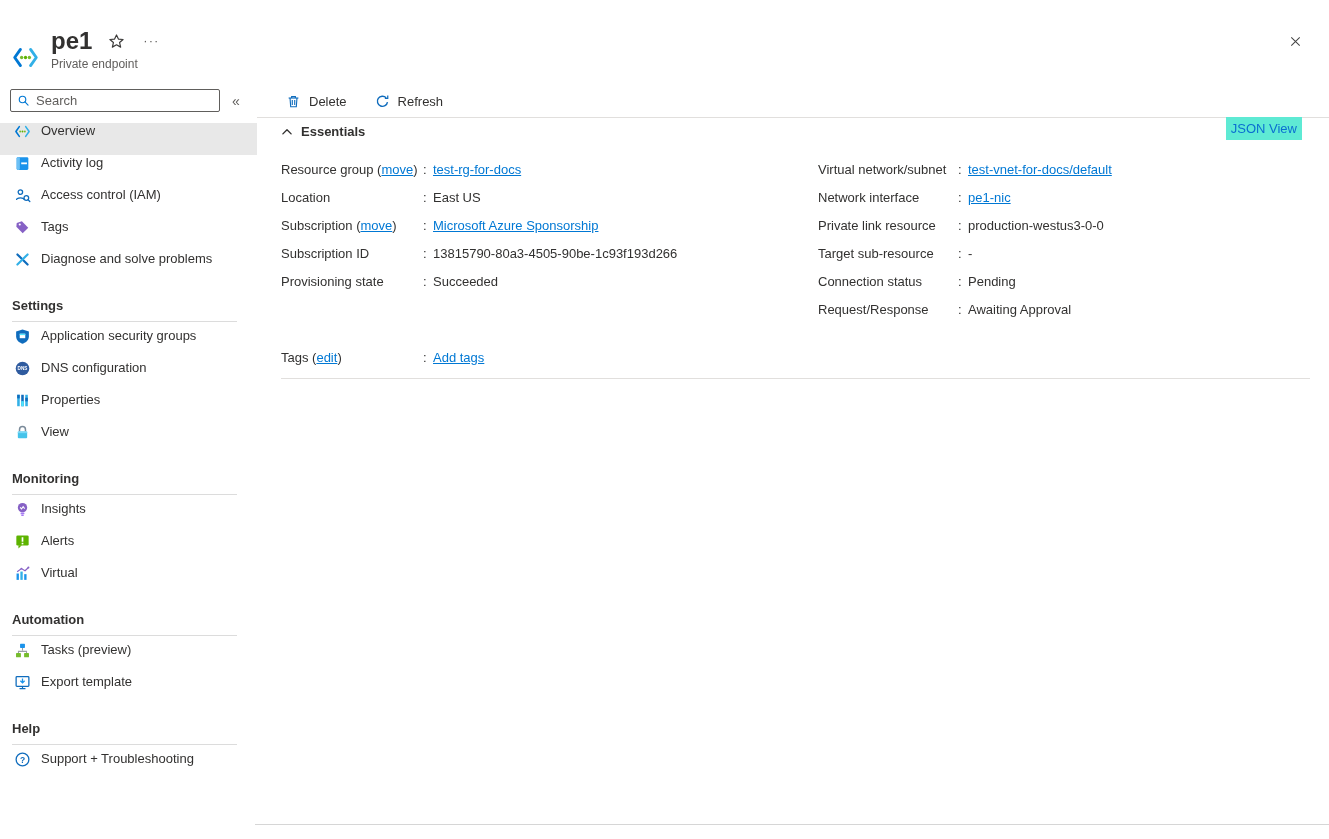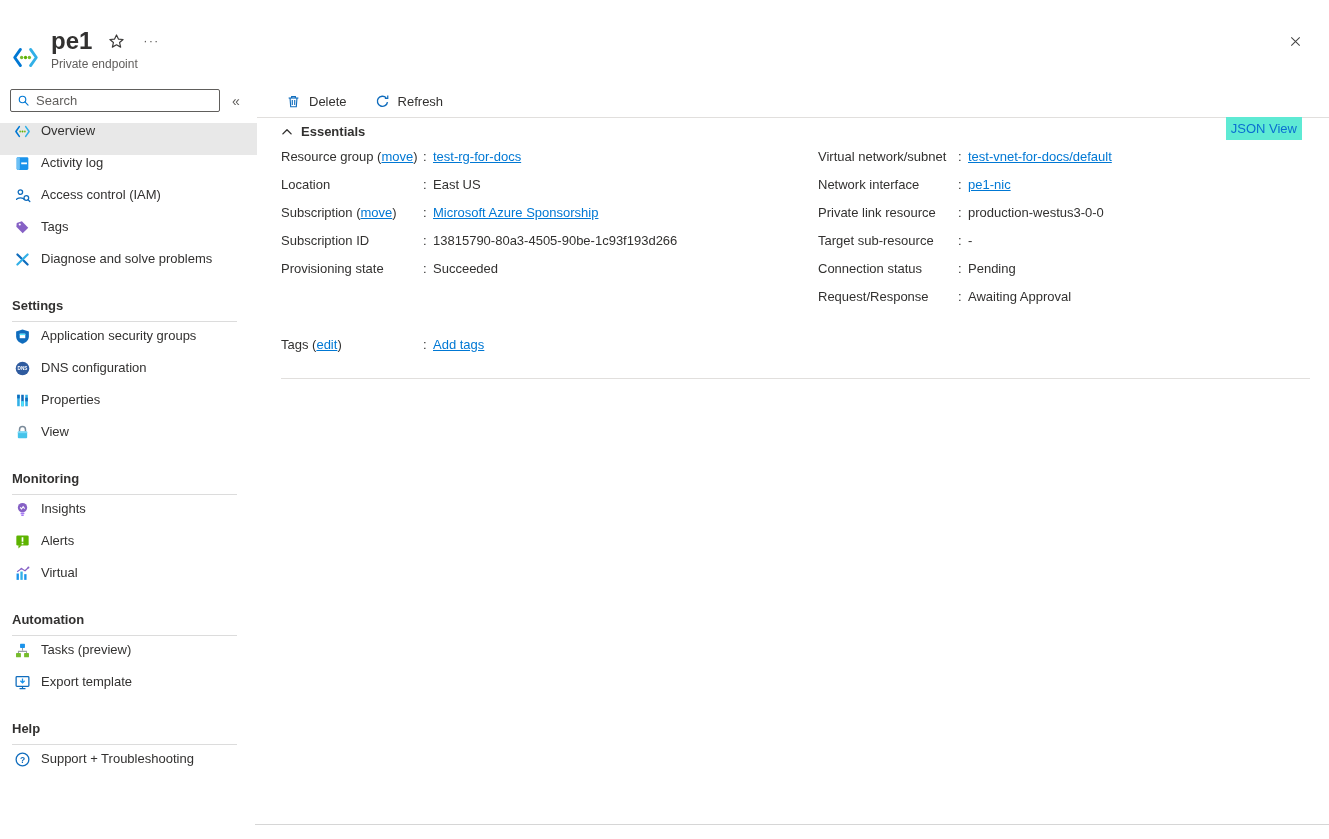--- a/index.html
+++ b/index.html
@@ -47,21 +47,21 @@
   .tb-btn svg{width:15px;height:15px;}
   .toolbar-divider{height:1px;background:#e1dfdd;margin-top:3px;}
   .ess-header{display:flex;justify-content:space-between;align-items:center;padding:0 27px 0 24px;margin-top:5px;}
   .ess-title{display:flex;align-items:center;gap:8px;font-weight:700;cursor:pointer;}
   .ess-title svg{width:12px;height:12px;}
   .json-view{background:#5eead4;color:#0b6fd1;padding:4px 5px;cursor:pointer;margin-top:-6px;}
   .ess-body{padding:9px 19px 0 24px;}
   .ess-cols{display:flex;}
   .col-left{width:537px;flex-shrink:0;}
   .col-right{flex:1;}
-  .ess-row{height:28px;display:flex;align-items:flex-start;}
+  .ess-row{height:28px;display:flex;align-items:flex-end;}
   .lbl{width:142px;flex-shrink:0;white-space:nowrap;}
   .col-right .lbl{width:140px;}
   .colon{width:10px;flex-shrink:0;}
   .colon::before{content:":";}
   .val{white-space:nowrap;}
   .tags-row{margin-top:20px;}
   .ess-divider{height:1px;background:#e1dfdd;margin-top:13px;}
   .bottom-divider{position:absolute;left:255px;right:0;top:824px;height:1px;background:#d6d6d6;}
 </style>
 </head>

